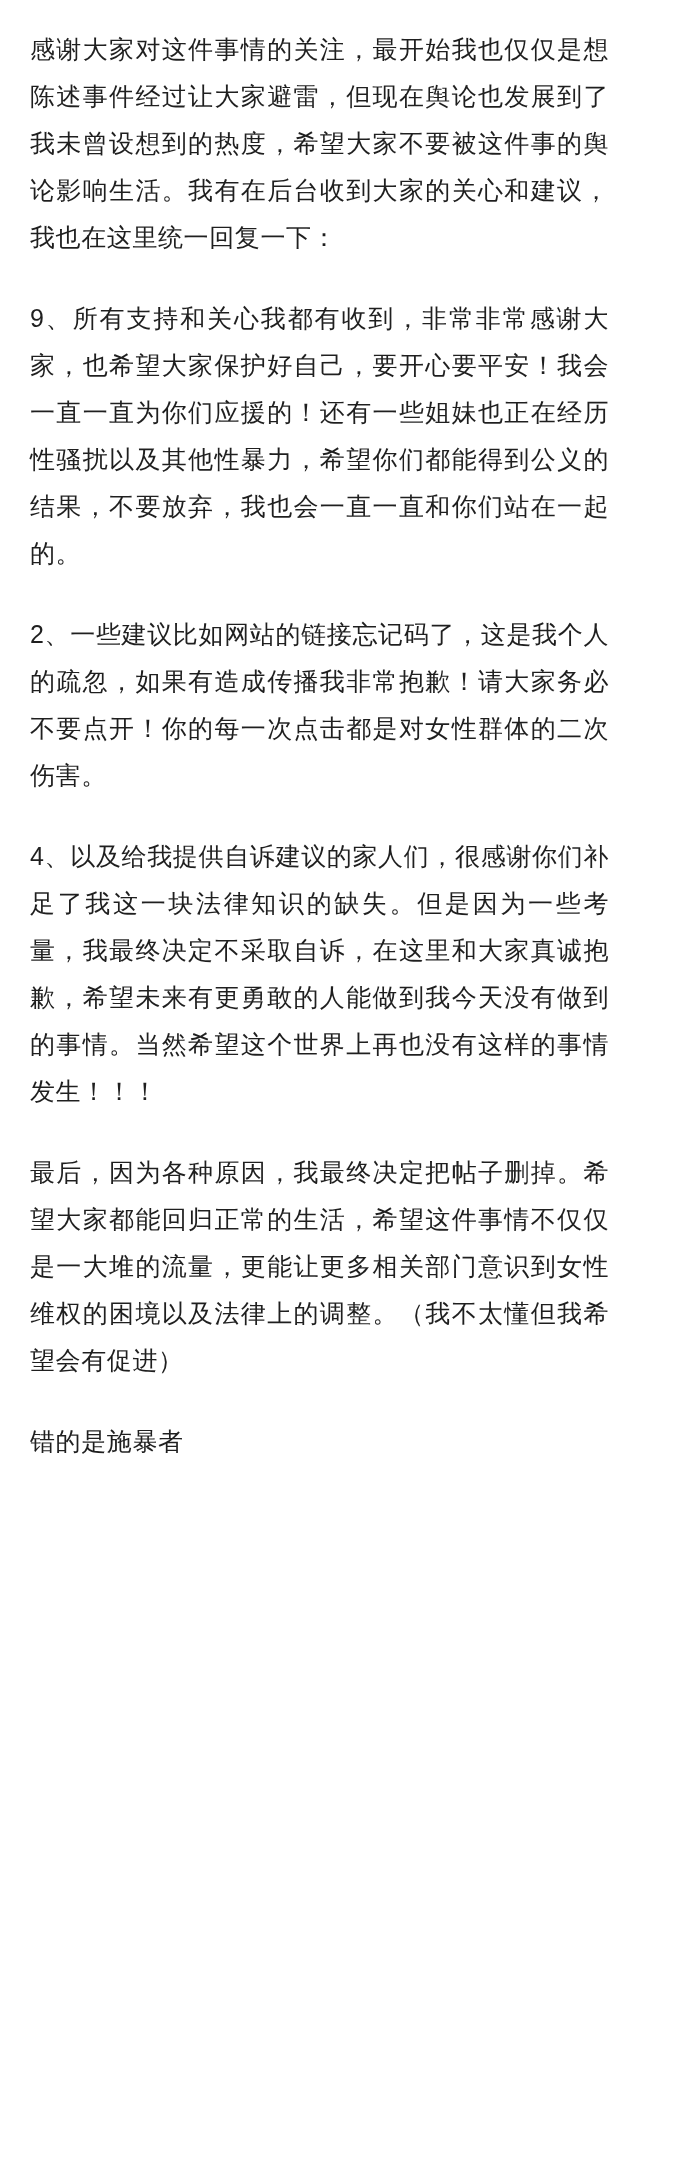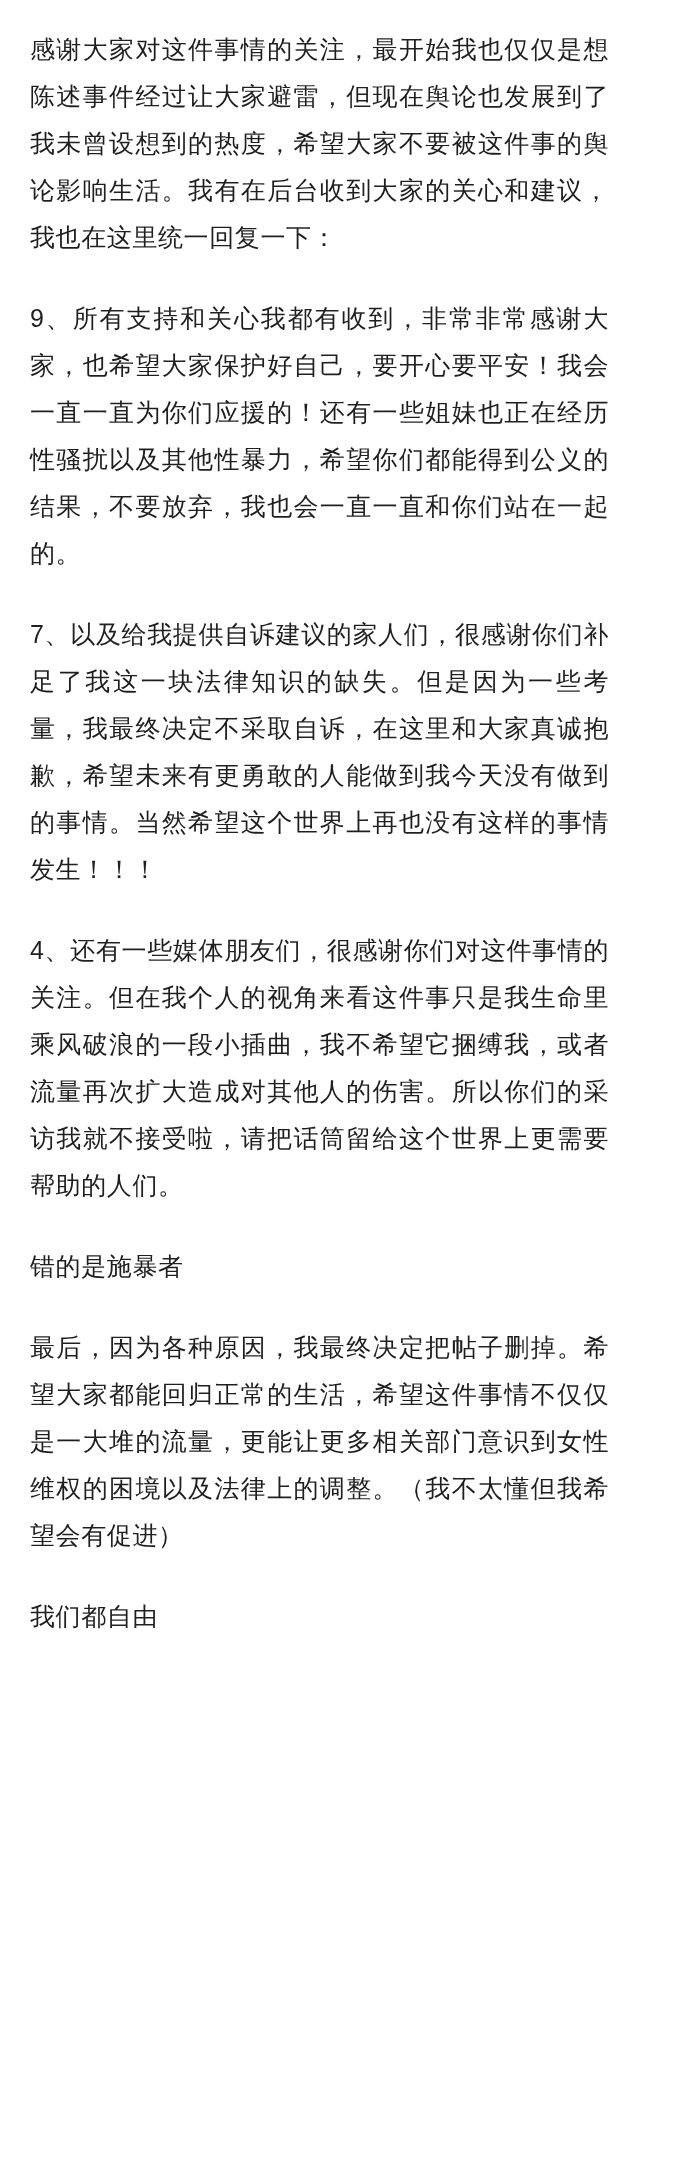--- a/index.html
+++ b/index.html
@@ -33,18 +33,17 @@
   .para:last-child {
     margin-bottom: 0;
   }
 </style>
 </head>
 <body>
 
 <div class="page">
   <p class="para">感谢大家对这件事情的关注，最开始我也仅仅是想陈述事件经过让大家避雷，但现在舆论也发展到了我未曾设想到的热度，希望大家不要被这件事的舆论影响生活。我有在后台收到大家的关心和建议，我也在这里统一回复一下：</p>
   <p class="para">9、所有支持和关心我都有收到，非常非常感谢大家，也希望大家保护好自己，要开心要平安！我会一直一直为你们应援的！还有一些姐妹也正在经历性骚扰以及其他性暴力，希望你们都能得到公义的结果，不要放弃，我也会一直一直和你们站在一起的。</p>
-  <p class="para">7、以及给我提供自诉建议的家人们，很感谢你们补足了我这一块法律知识的缺失。但是因为一些考量，我最终决定不采取自诉，在这里和大家真诚抱歉，希望未来有更勇敢的人能做到我今天没有做到的事情。当然希望这个世界上再也没有这样的事情发生！！！</p>
-  <p class="para">4、还有一些媒体朋友们，很感谢你们对这件事情的关注。但在我个人的视角来看这件事只是我生命里乘风破浪的一段小插曲，我不希望它捆缚我，或者流量再次扩大造成对其他人的伤害。所以你们的采访我就不接受啦，请把话筒留给这个世界上更需要帮助的人们。</p>
+  <p class="para">2、一些建议比如网站的链接忘记码了，这是我个人的疏忽，如果有造成传播我非常抱歉！请大家务必不要点开！你的每一次点击都是对女性群体的二次伤害。</p>
+  <p class="para">4、以及给我提供自诉建议的家人们，很感谢你们补足了我这一块法律知识的缺失。但是因为一些考量，我最终决定不采取自诉，在这里和大家真诚抱歉，希望未来有更勇敢的人能做到我今天没有做到的事情。当然希望这个世界上再也没有这样的事情发生！！！</p>
+  <p class="para">最后，因为各种原因，我最终决定把帖子删掉。希望大家都能回归正常的生活，希望这件事情不仅仅是一大堆的流量，更能让更多相关部门意识到女性维权的困境以及法律上的调整。（我不太懂但我希望会有促进）</p>
   <p class="para">错的是施暴者</p>
-  <p class="para">最后，因为各种原因，我最终决定把帖子删掉。希望大家都能回归正常的生活，希望这件事情不仅仅是一大堆的流量，更能让更多相关部门意识到女性维权的困境以及法律上的调整。（我不太懂但我希望会有促进）</p>
-  <p class="para">我们都自由</p>
 </div>
 
 </body></html>

